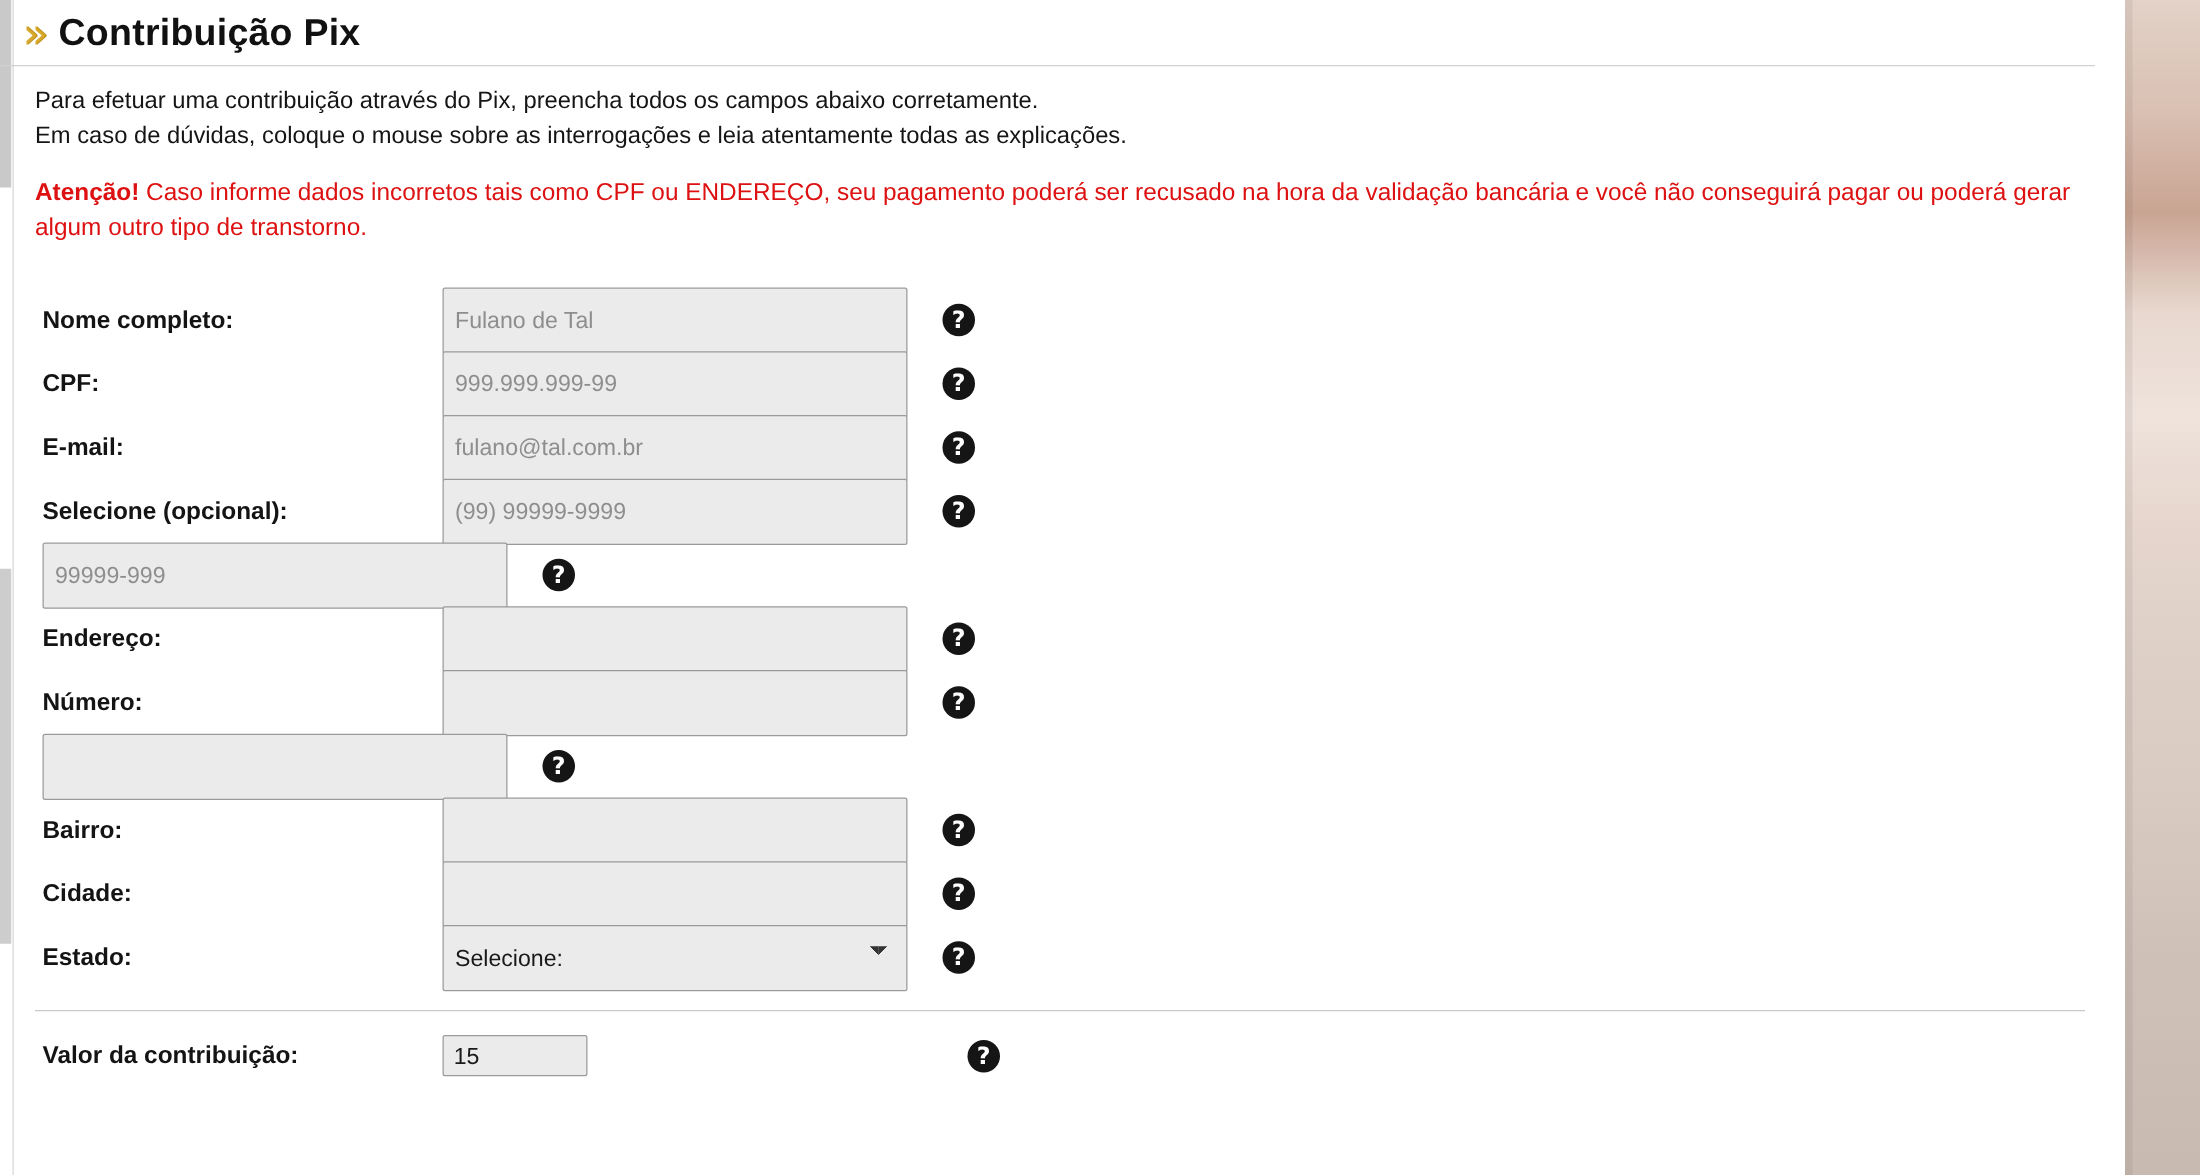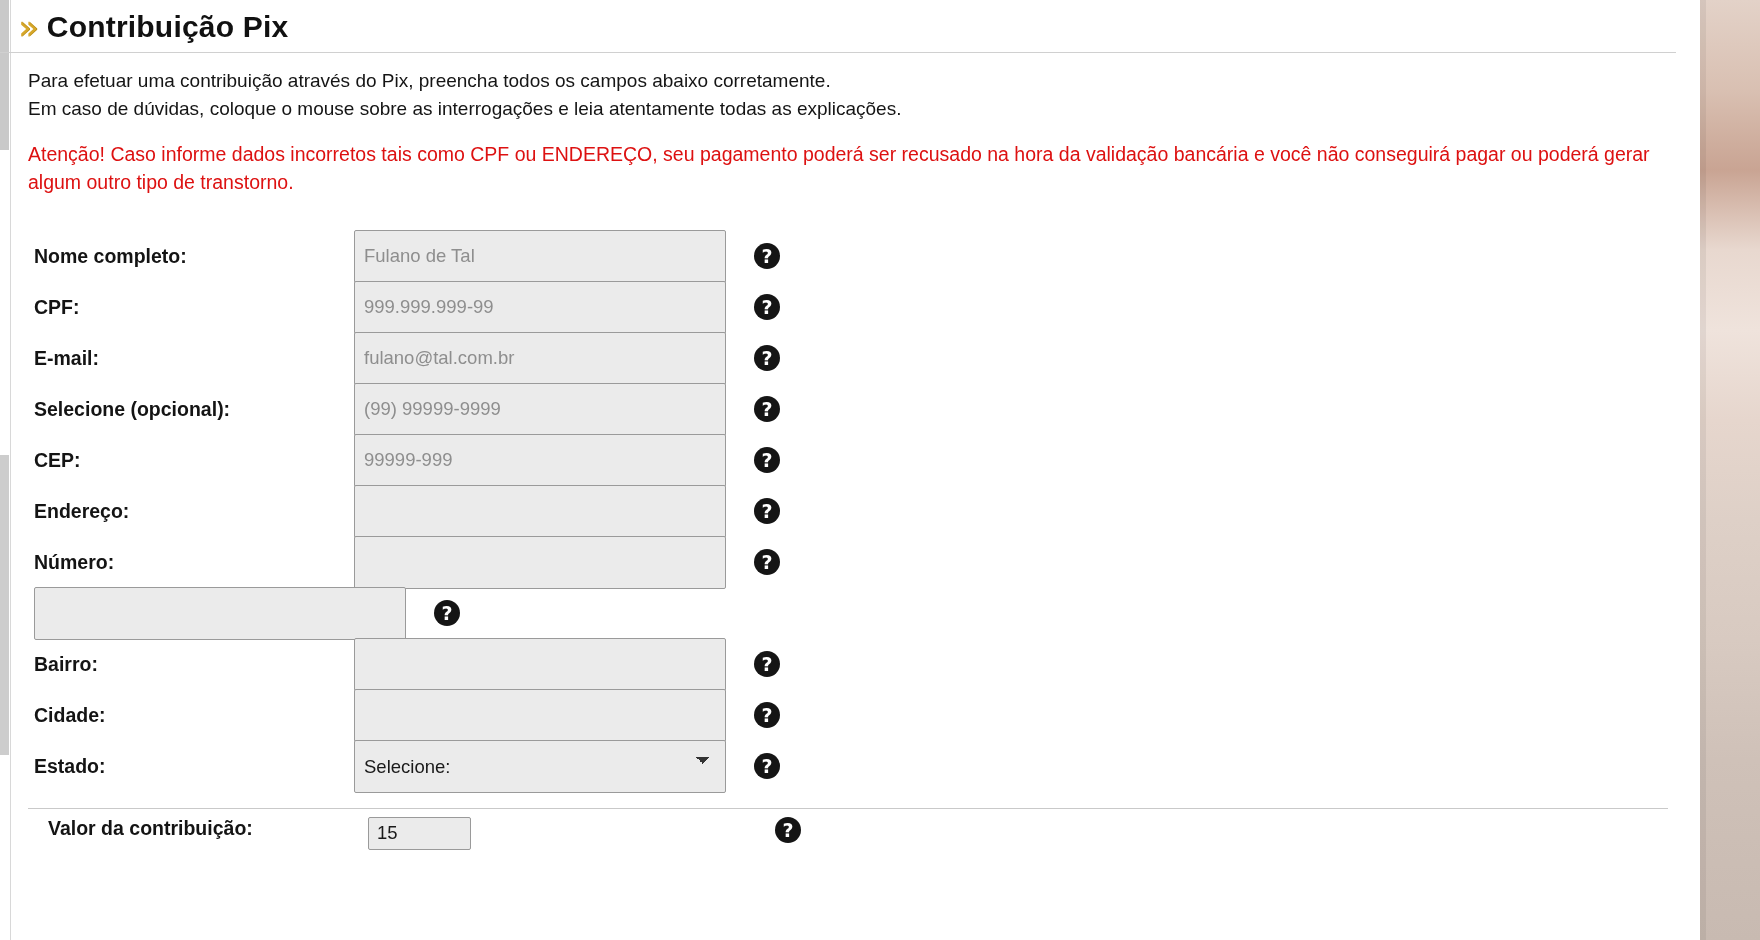--- a/index.html
+++ b/index.html
@@ -108,21 +108,21 @@
     color: #151515;
     line-height: 1.45;
   }
   .warning {
     margin: 18px 0 0 28px;
     font-size: 19.5px;
     color: #dd1111;
     line-height: 1.45;
     max-width: 1660px;
   }
-  .warning b { font-weight: normal; margin-top: 44px; }
+  .warning b { font-weight: bold; margin-top: 44px; }
 
   
   .form {
     margin: 34px 0 0 0;
     padding-left: 34px;
   }
   .field-row {
     display: flex;
     align-items: center;
     height: 51px;
@@ -182,27 +182,28 @@
 
   .divider {
     margin: 16px 0 0 28px;
     width: 1640px;
     height: 1px;
     background: #c9c9c9;
   }
 
   .value-row {
     display: flex;
+    align-items: center;
     height: 56px;
-    padding-left: 48px;
+    padding-left: 34px;
     margin-top: 8px;
   }
   .value-row .field-label { width: 320px; }
   .value-input {
-    width: 103px;
+    width: 116px;
     height: 33px;
     box-sizing: border-box;
     background: #ebebeb;
     border: 1px solid #9a9a9a;
     border-radius: 2px;
     font-size: 18.5px;
     font-family: "Liberation Sans", sans-serif;
     color: #1a1a1a;
     padding: 0 8px;
     outline: none;
@@ -254,21 +255,20 @@
       <div class="help">?</div>
     </div>
 
     <div class="field-row">
       <div class="field-label">Selecione (opcional):</div>
       <input class="field-input" type="text" placeholder="(99) 99999-9999" style="">
       <div class="help">?</div>
     </div>
 
     <div class="field-row">
-      <div class="field-label">CEP:</div>
       <input class="field-input" type="text" placeholder="99999-999" style="">
       <div class="help">?</div>
     </div>
 
     <div class="field-row">
       <div class="field-label">Endereço:</div>
       <input class="field-input" type="text" placeholder="" style="">
       <div class="help">?</div>
     </div>
 

